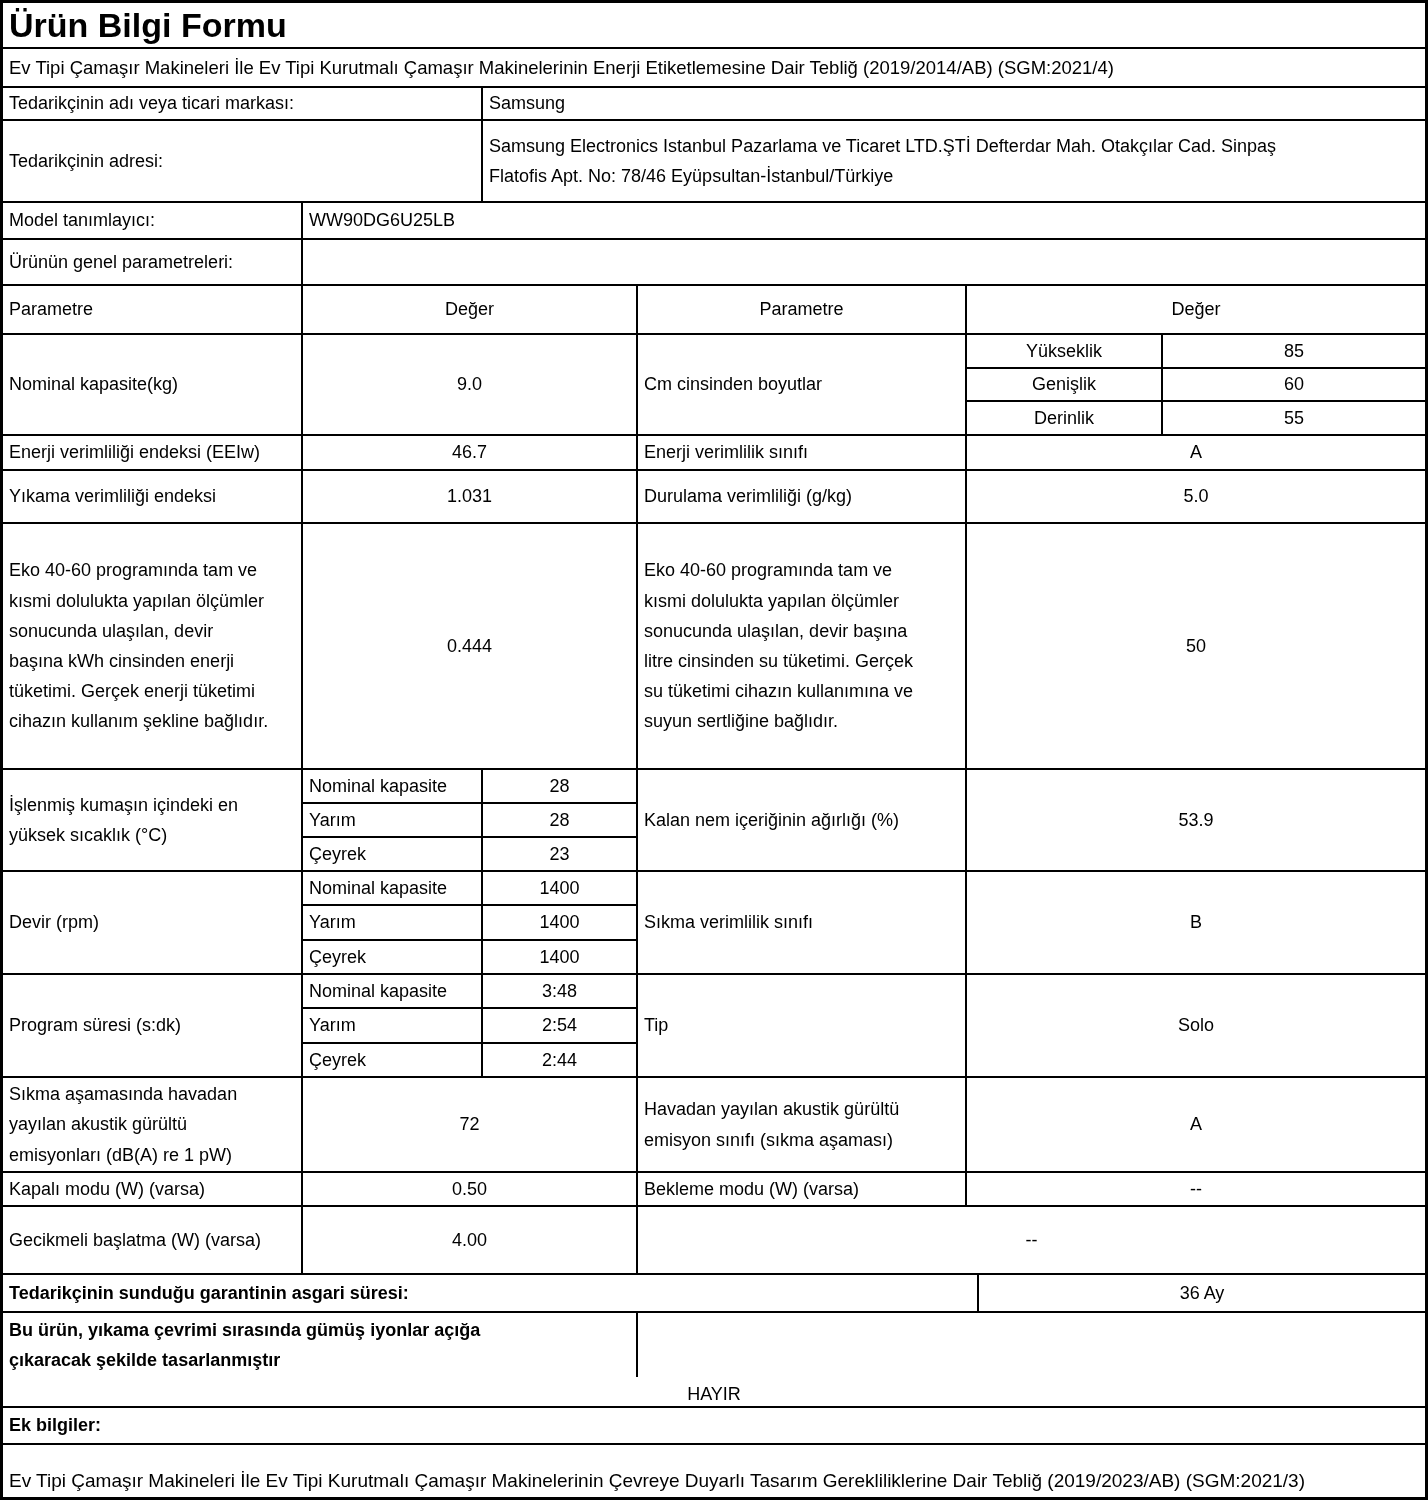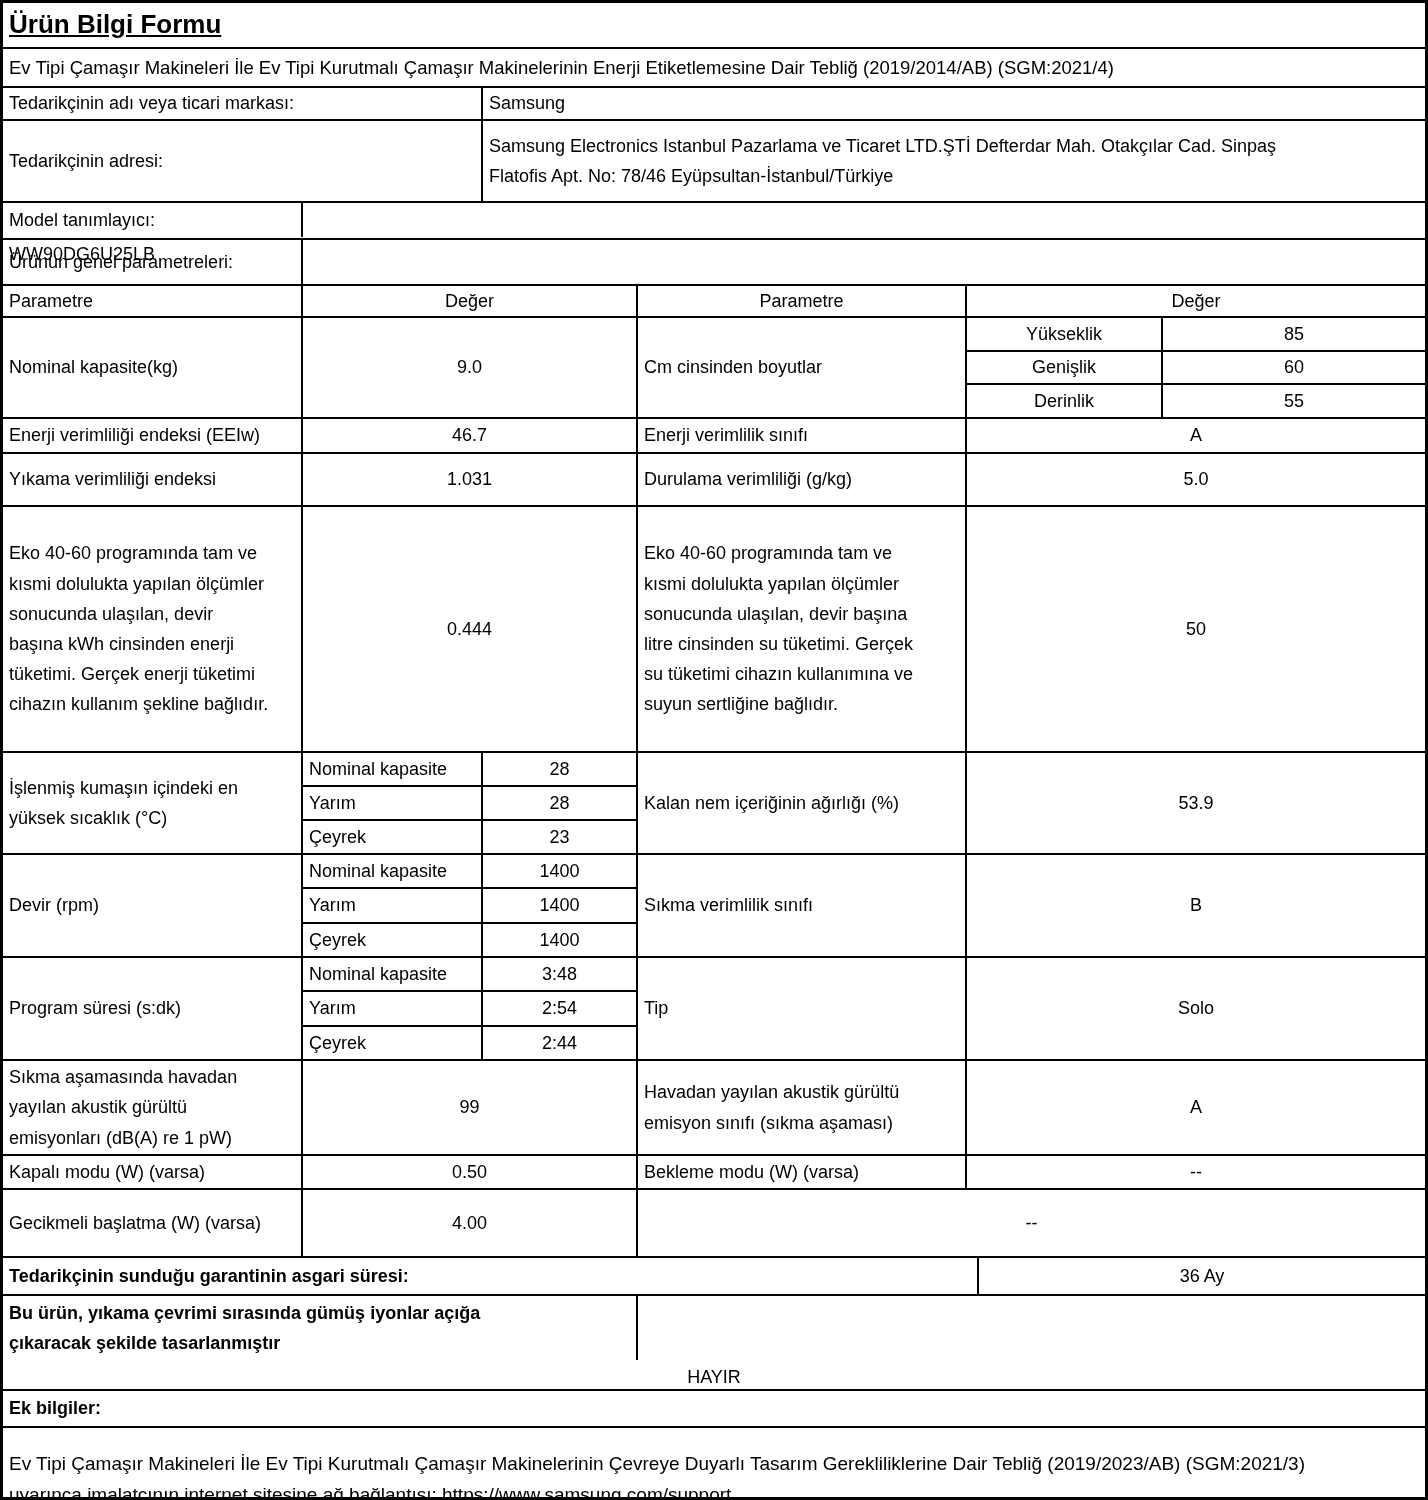--- a/index.html
+++ b/index.html
@@ -40,39 +40,39 @@
   .w300 { width: 300px; }
   .w964 { width: 976px; }
   .w635 { width: 635px; }
   .grow { flex: 1; }
 
   
   .h-title  { height: 46px; }
   .h-sub    { height: 39px; }
   .h-name   { height: 33px; }
   .h-addr   { height: 82px; }
-  .h-model  { height: 37px; flex-direction: column; }
+  .h-model  { height: 37px; }
   .h-gen    { height: 46px; }
-  .h-head   { height: 32px; }
+  .h-head   { height: 49px; }
   .h-dims   { height: 101px; }
   .h-eei    { height: 35px; }
   .h-wash   { height: 53px; }
   .h-eco    { height: 246px; }
   .h-temp   { height: 102px; }
   .h-spin   { height: 103px; }
   .h-dur    { height: 103px; }
   .h-noise  { height: 95px; }
   .h-off    { height: 34px; }
   .h-delay  { height: 68px; }
   .h-warr   { height: 38px; }
   .h-silver { height: 95px; flex-direction: column; }
   .h-extra  { height: 37px; }
   .h-foot   { height: 103px; }
 
-  .title-text { font-size: 26px; font-weight: bold; line-height: 1.2; text-decoration: underline; }
+  .title-text { font-size: 34px; font-weight: bold; line-height: 1.2; }
   .subtitle-text { font-size: 18.5px; }
   .bold { font-weight: bold; }
   .footer-text { font-size: 19px; line-height: 1.6; }
 
   
   .subcol { flex-direction: column; align-items: stretch; padding: 0; }
   .subrow { flex: 1; display: flex; border-bottom: 2px solid #000; }
   .subrow:last-child { border-bottom: none; }
   .subname {
     width: 180px;
@@ -242,21 +242,21 @@
       </div>
     </div>
     <div class="cell c3">Tip</div>
     <div class="cell c4 val">Solo</div>
   </div>
 
   <div class="row h-noise">
     <div class="cell c1">Sıkma aşamasında havadan
 yayılan akustik gürültü
 emisyonları (dB(A) re 1 pW)</div>
-    <div class="cell c2 val">99</div>
+    <div class="cell c2 val">72</div>
     <div class="cell c3">Havadan yayılan akustik gürültü
 emisyon sınıfı (sıkma aşaması)</div>
     <div class="cell c4 val">A</div>
   </div>
 
   <div class="row h-off">
     <div class="cell c1">Kapalı modu (W) (varsa)</div>
     <div class="cell c2 val">0.50</div>
     <div class="cell c3">Bekleme modu (W) (varsa)</div>
     <div class="cell c4 val">--</div>

